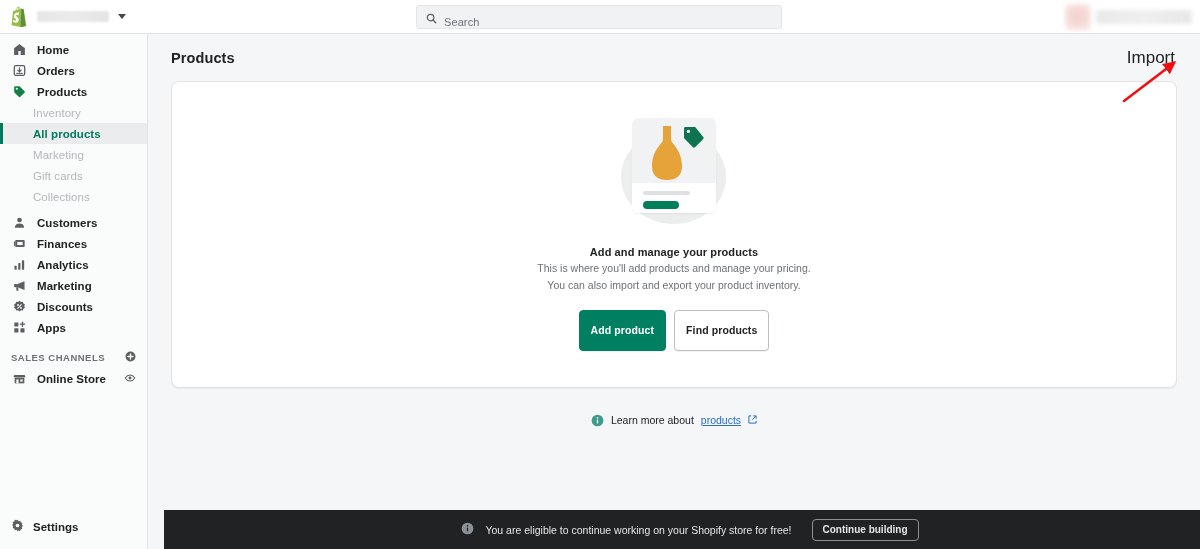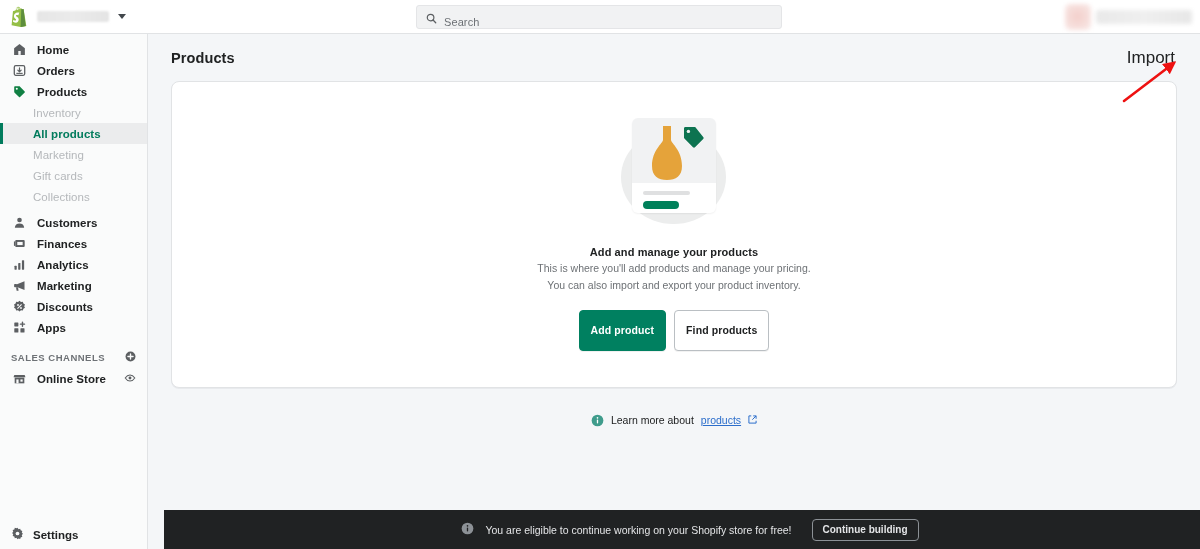--- a/index.html
+++ b/index.html
@@ -83,21 +83,21 @@
   .nav-gap { height: 5px; }
 
   .section-head {
     height: 22px; display: flex; align-items: center;
     padding: 0 11px 0 11px; justify-content: space-between; margin-top: 8px;
   }
   .section-head .ttl {
     font-size: 9.5px; color: #6d7175; font-weight: 600; letter-spacing: .5px;
   }
   .settings-row {
-    position: absolute; bottom: 4px; left: 0; width: 148px;
+    position: absolute; bottom: 12px; left: 0; width: 148px;
     height: 21px; display: flex; align-items: center; gap: 9px; padding-left: 11px;
     cursor: pointer;
   }
   .settings-row .lbl { font-size: 11.5px; color: #202223; font-weight: 600; }
 
   
   .main {
     position: absolute; top: 34px; left: 148px; width: 1052px; height: 515px;
     background: #f4f6f8;
   }

